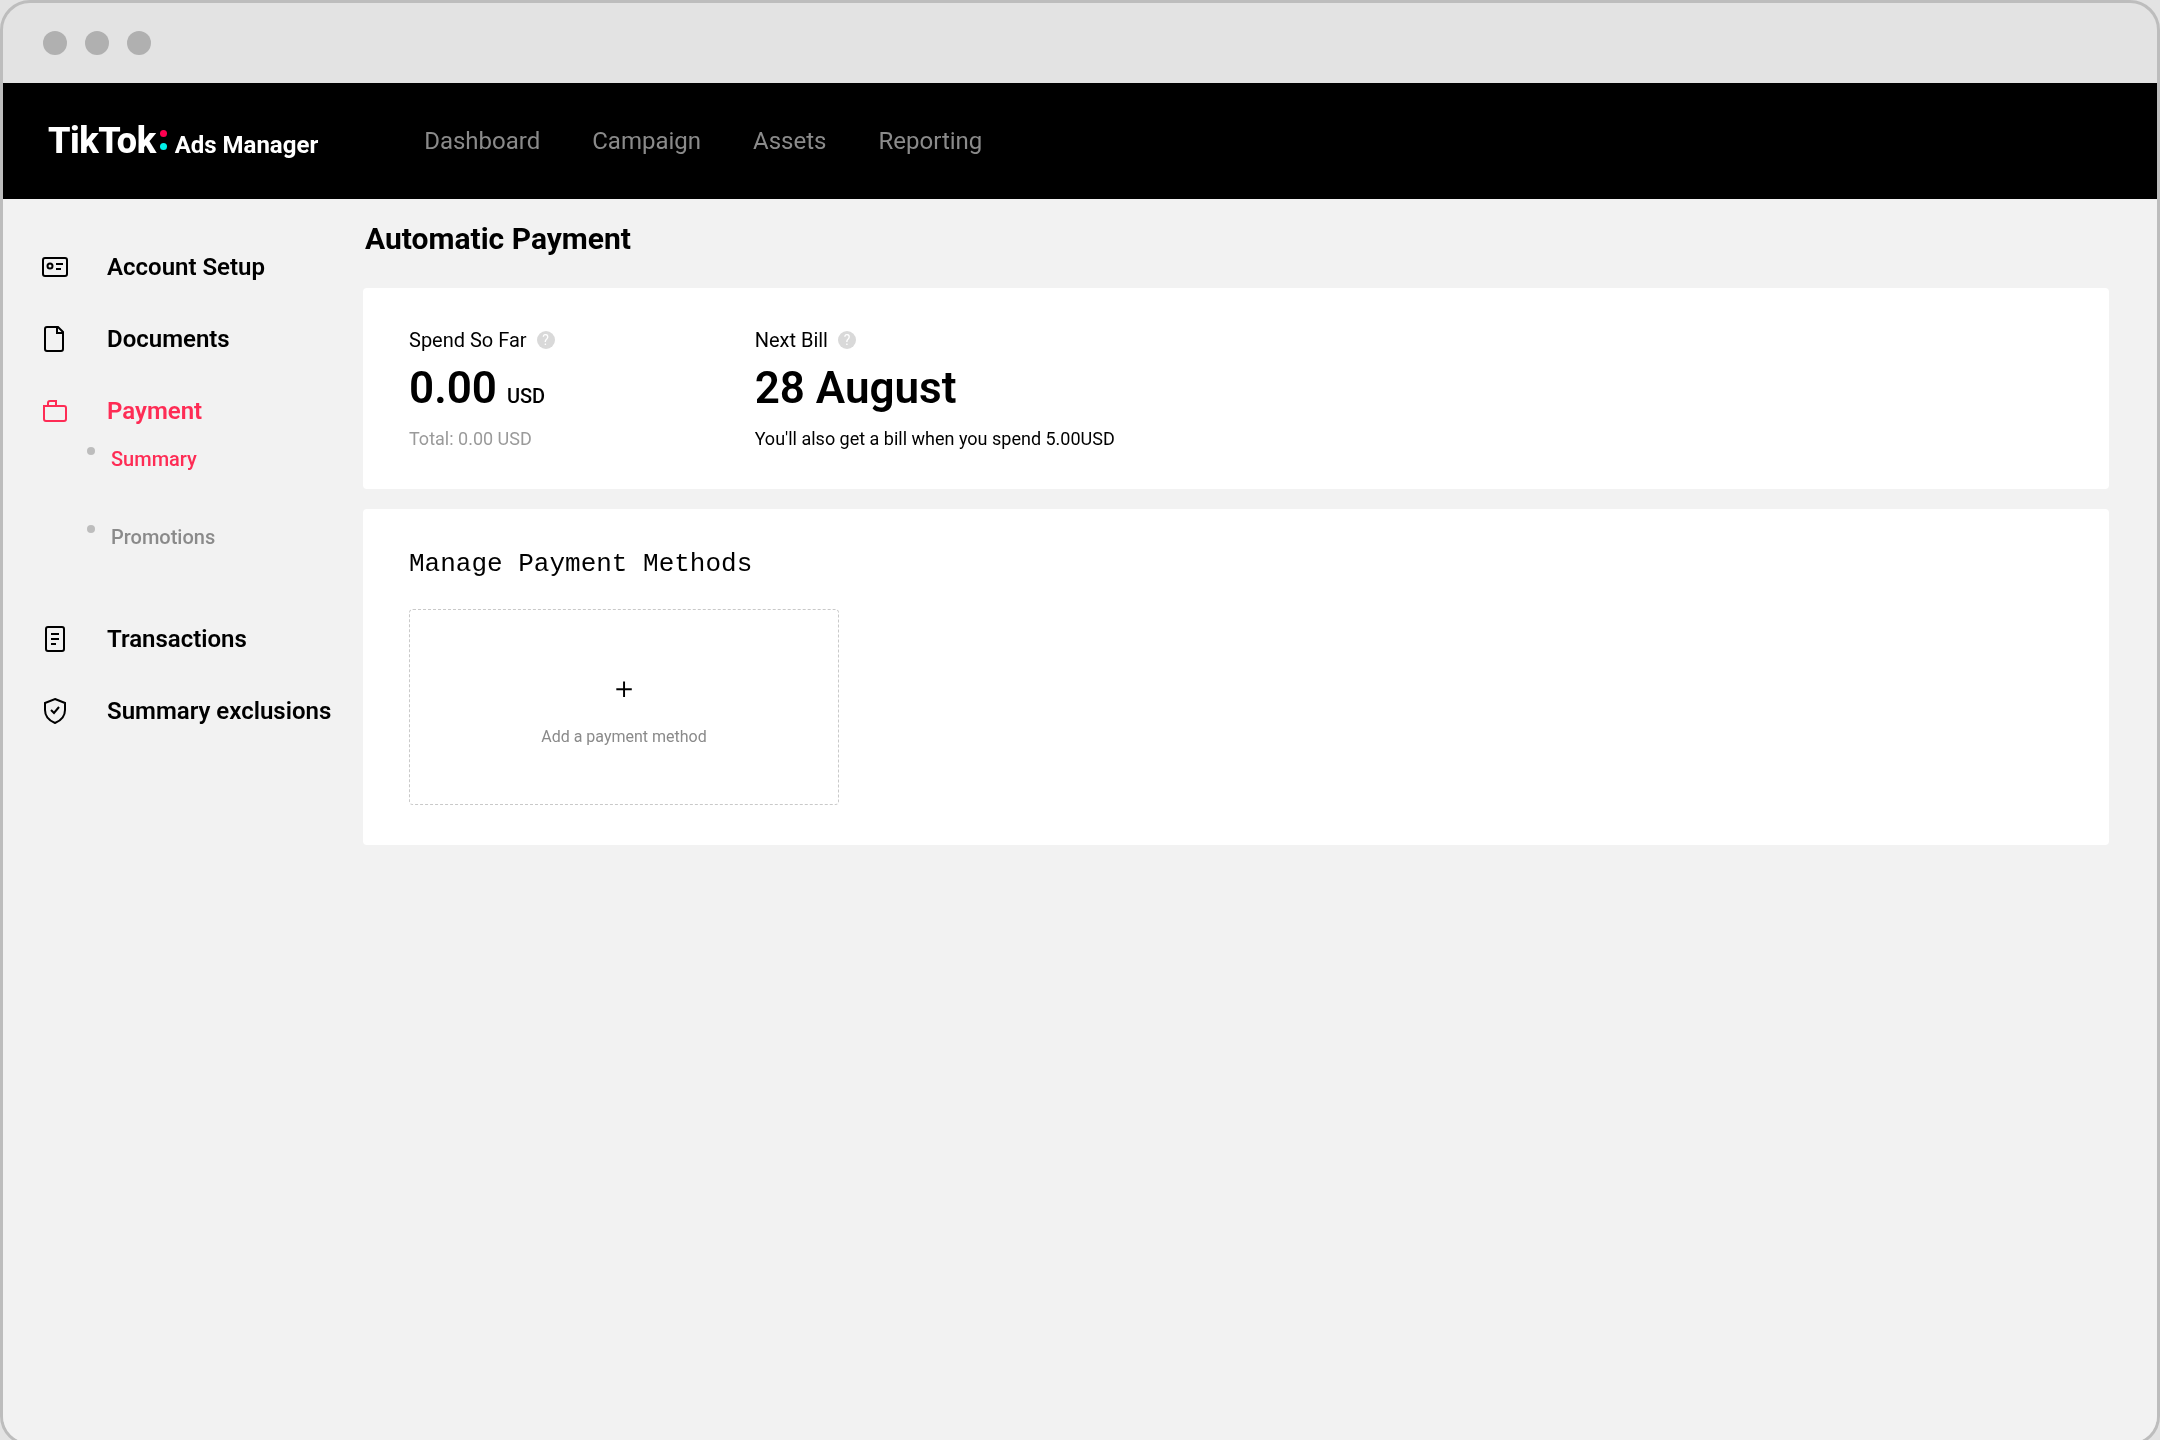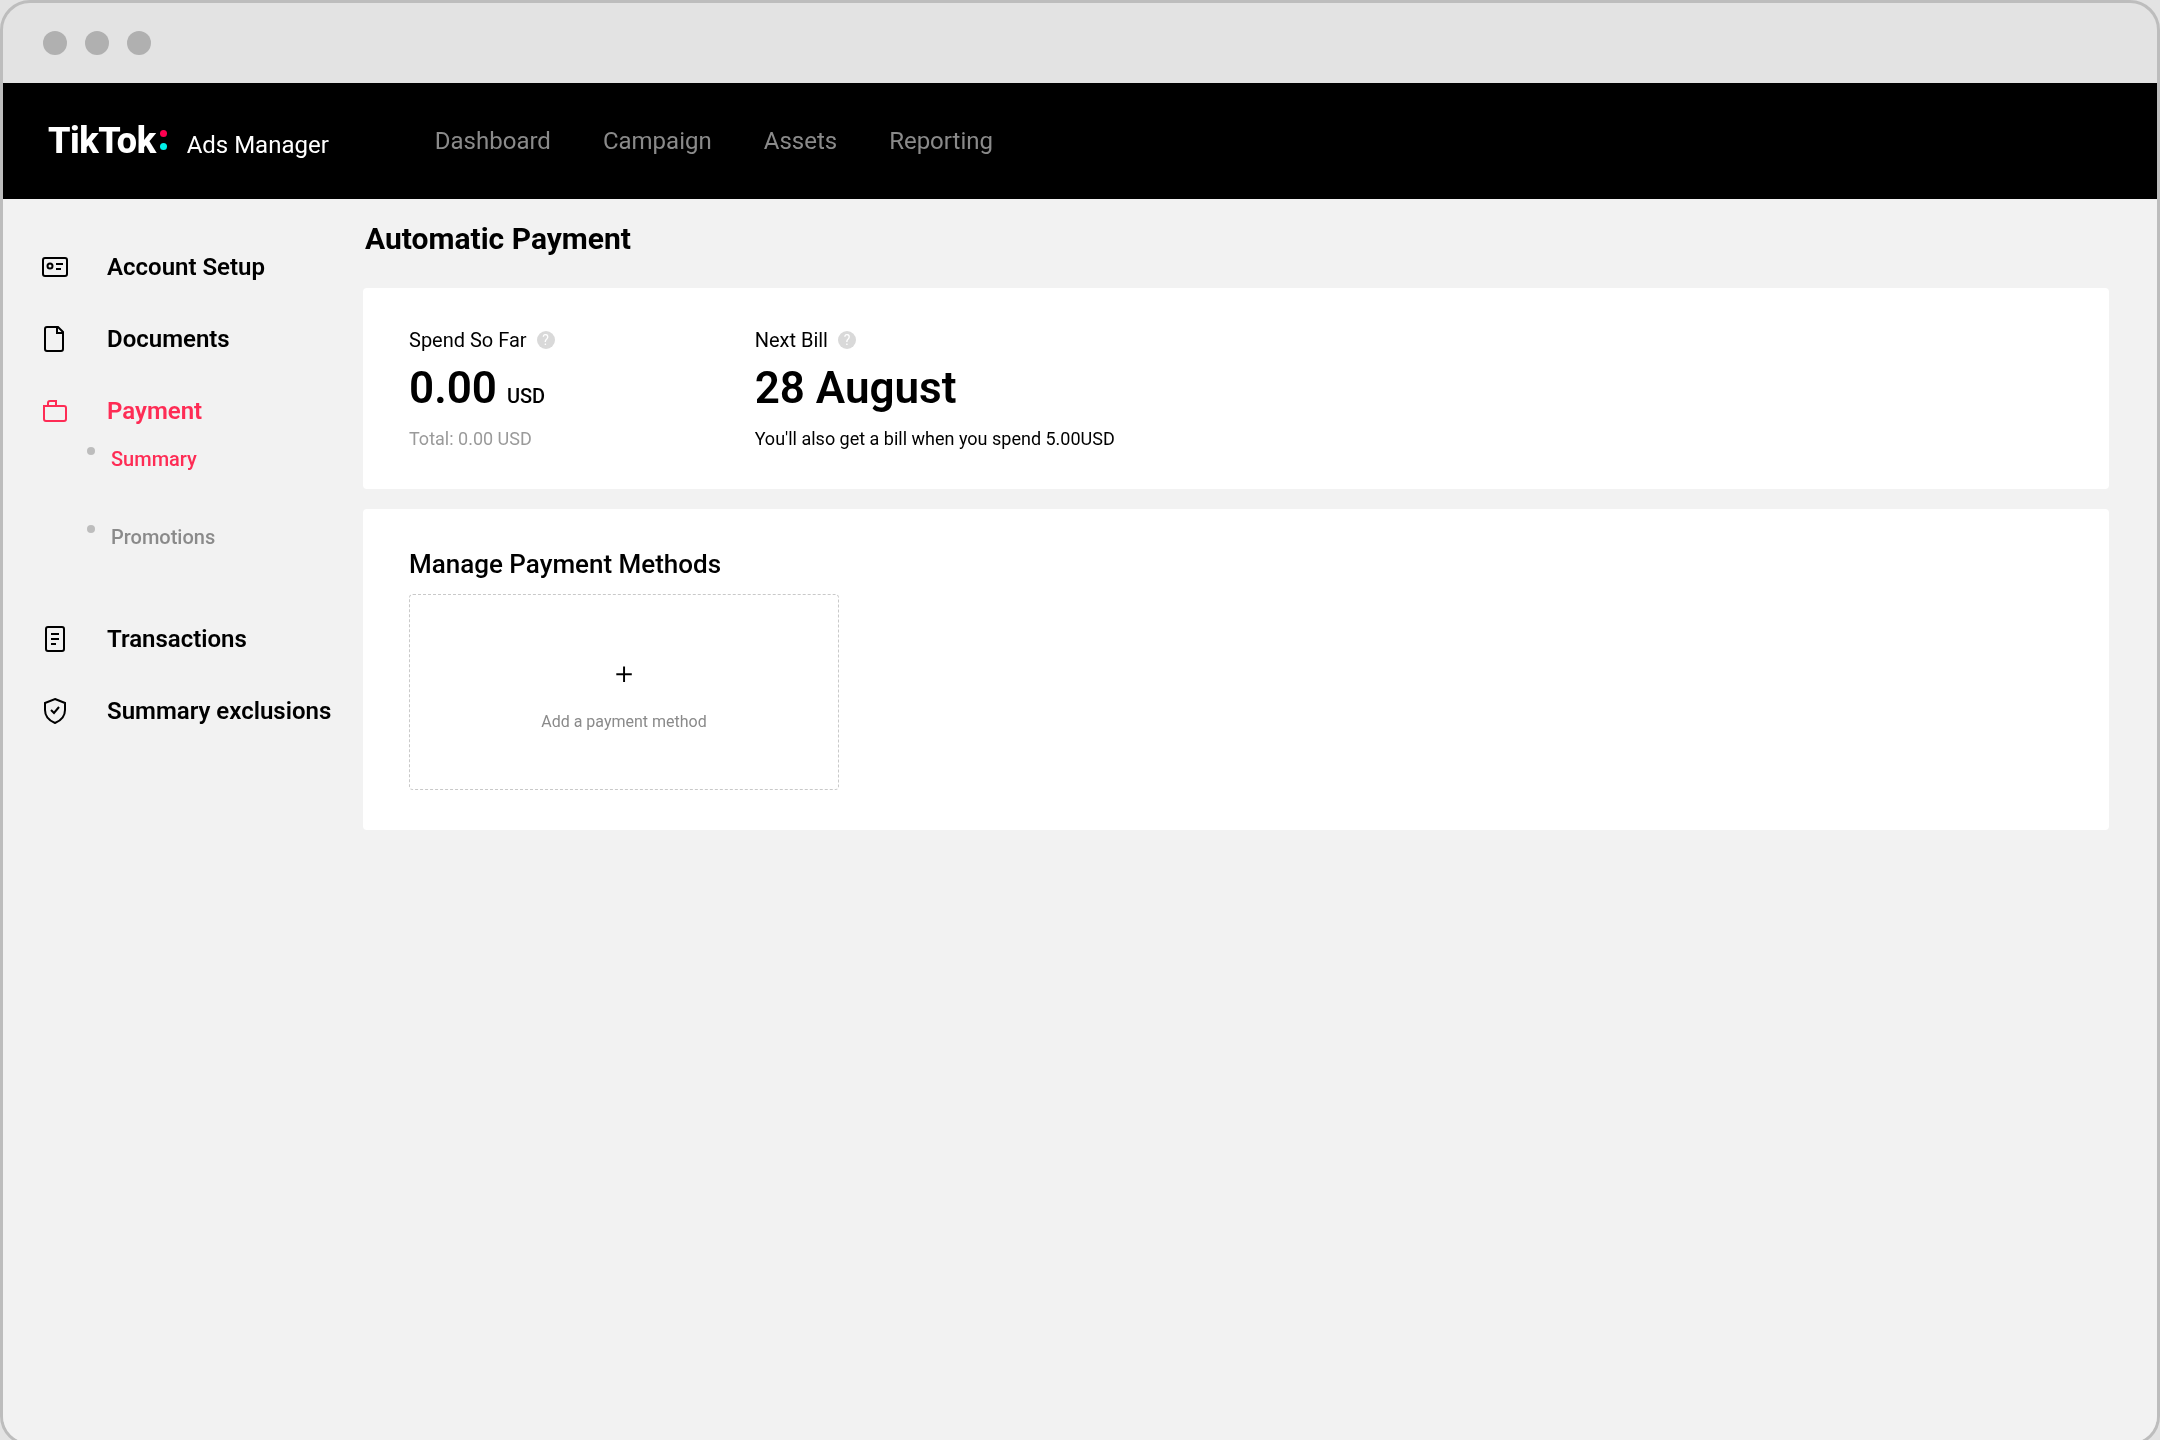--- a/index.html
+++ b/index.html
@@ -19,21 +19,21 @@
     .header {
       background:#000; height:116px;
       display:flex; align-items:center; padding:0 45px; gap:78px;
     }
     .brand { display:flex; align-items:baseline; color:#fff; gap:8px; }
     .brand-tiktok { font-weight:800; font-size:36px; letter-spacing:-0.5px; display:flex; align-items:center; }
     .brand-colon { display:inline-flex; flex-direction:column; gap:6px; margin-left:4px; position:relative; top:-1px;}
     .brand-colon span { width:7px; height:7px; border-radius:50%; }
     .brand-colon .c1 { background:#ff0050; }
     .brand-colon .c2 { background:#00f2ea; }
-    .brand-sub { color:#fff; font-size:24px; font-weight:400;margin-left:12px; }
+    .brand-sub { color:#fff; font-size:24px; font-weight:700; }
     .nav { display:flex; gap:52px; margin-left:28px;}
     .nav-item { color:#8a8a8a; font-size:24px; cursor:pointer; }
 
     
     .body { display:flex; background:#f2f2f2; min-height:1244px; }
     .sidebar { width:360px; padding:32px 0 0 38px; }
     .side-item {
       display:flex; align-items:center; gap:38px; height:72px;
       font-size:24px; font-weight:600; cursor:pointer; color:#000;
     }
@@ -56,21 +56,21 @@
 
     .card { background:#fff; border-radius:4px; padding:40px 46px; margin-bottom:20px; }
     .stats { display:flex; gap:200px; }
     .stat-label { font-size:20px; color:#000; display:flex; align-items:center; gap:10px; }
     .help-dot { width:18px; height:18px; background:#d9d9d9; border-radius:50%; display:inline-flex; align-items:center; justify-content:center; color:#fff; font-size:14px; cursor:pointer; }
     .stat-value { font-size:44px; font-weight:600; margin-top:10px; display:flex; align-items:baseline; gap:10px;}
     .stat-currency { font-size:20px; font-weight:500; }
     .stat-sub { font-size:18px; color:#9a9a9a; margin-top:14px; }
     .stat-sub.dark { color:#000000; }
 
-    .section-title { font-size:26px; font-weight:500; margin-bottom:15px; }
+    .section-title { font-size:26px; font-weight:500; margin-bottom:30px;font-family:Liberation Mono, monospace; }
     .add-box {
       width:430px; height:196px; border:1.5px dashed #c9c9c9; border-radius:4px;
       display:flex; flex-direction:column; align-items:center; justify-content:center; gap:18px;
       cursor:pointer; color:#8a8a8a;
     }
     .plus { font-size:30px; color:#000; }
     svg { overflow:visible; }
   </style>
 </head>
 <body>

